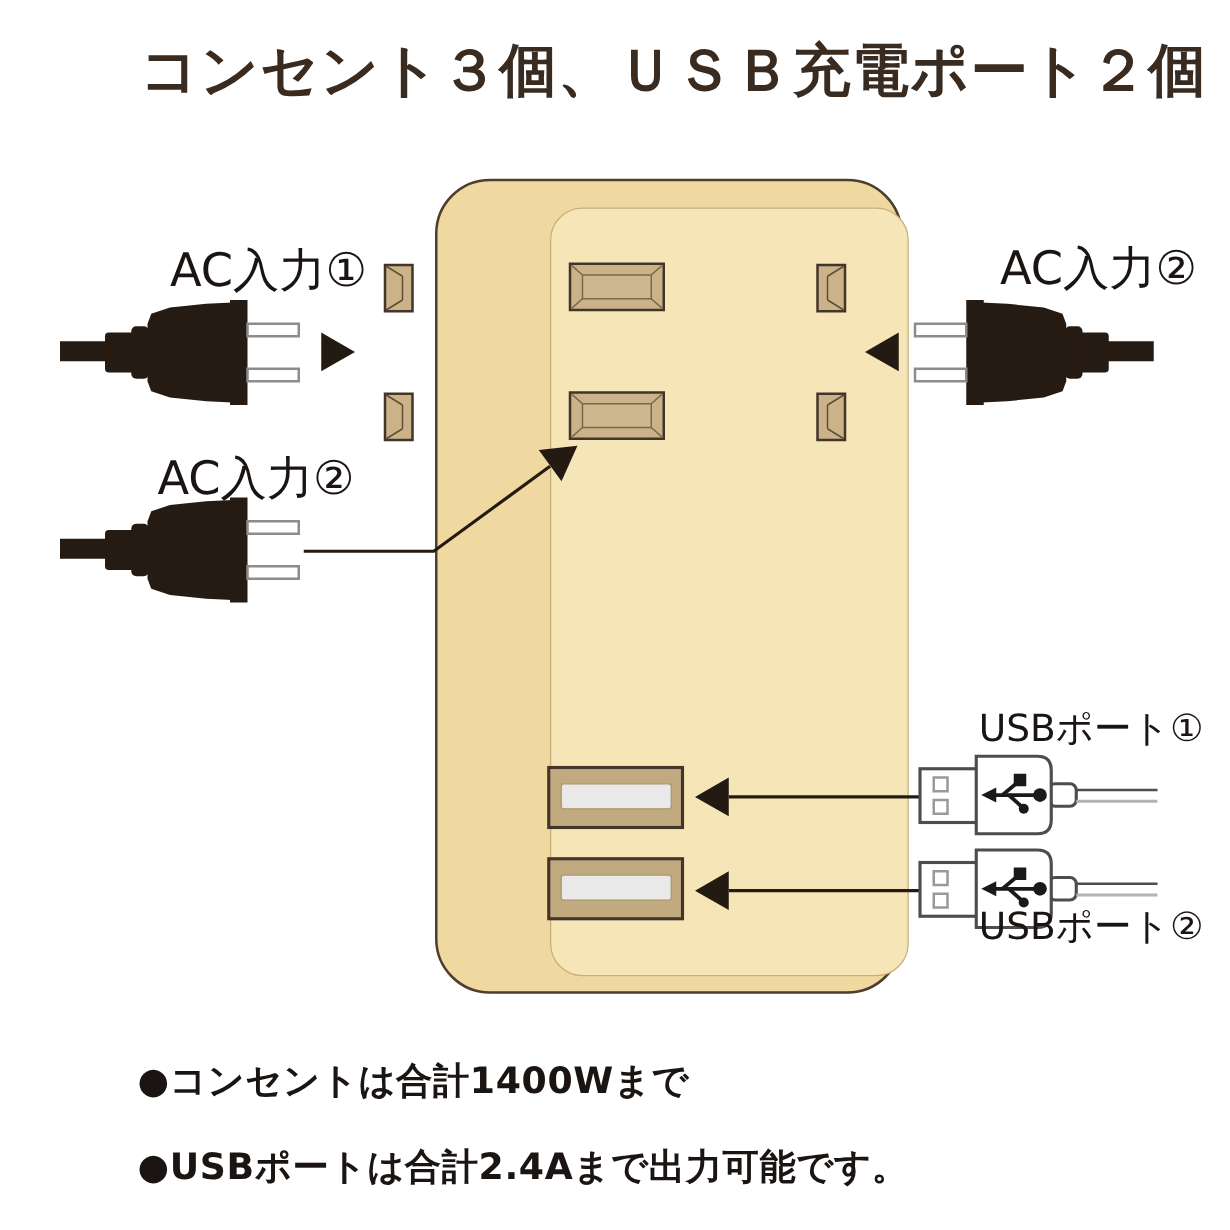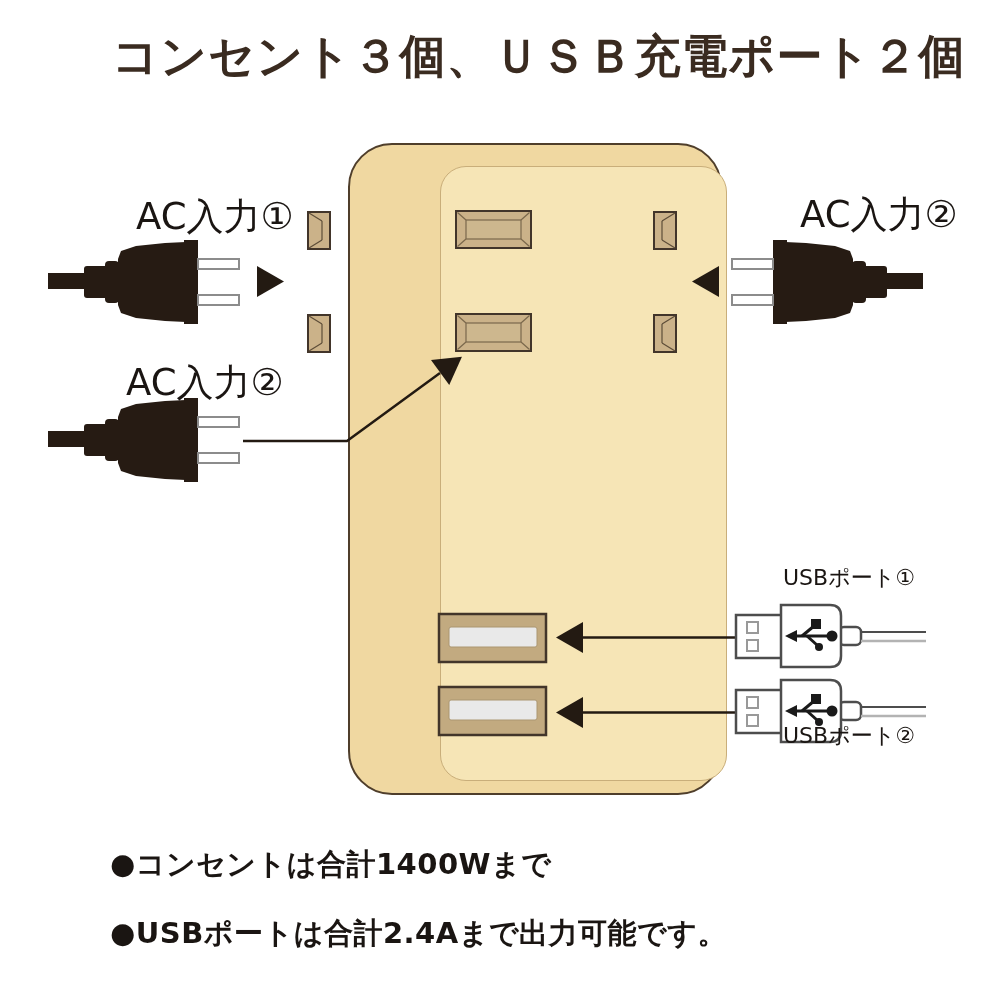--- a/index.html
+++ b/index.html
@@ -42,21 +42,21 @@
     left:44px;top:21px;width:285px;height:613px;
     background:var(--body-inner-fill);
     border:1.5px solid var(--inner-stroke);
     border-radius:26px;
   }
   svg.overlay{position:absolute;left:0;top:0;width:984px;height:984px;}
   .diagram-label{
     font-weight:normal;color:var(--label-text);white-space:nowrap;
   }
   .lbl-ac{font-size:37px;}
-  .lbl-usb{font-size:22px;}
+  .lbl-usb{font-size:30px;}
   .note-line{
     font-size:29px;font-weight:bold;color:var(--label-text);white-space:nowrap;
     letter-spacing:0.5px;
   }
   
   .plug{fill:var(--plug-fill);}
   .prong{fill:#ffffff;stroke:var(--prong-stroke);stroke-width:2;}
   .outlet-outer{fill:var(--recess-fill);stroke:var(--recess-stroke);stroke-width:2;}
   .outlet-inner{fill:var(--recess-inner);stroke:var(--bevel-line);stroke-width:1.2;}
   .bevel{stroke:var(--bevel-line);stroke-width:1.2;fill:none;}

